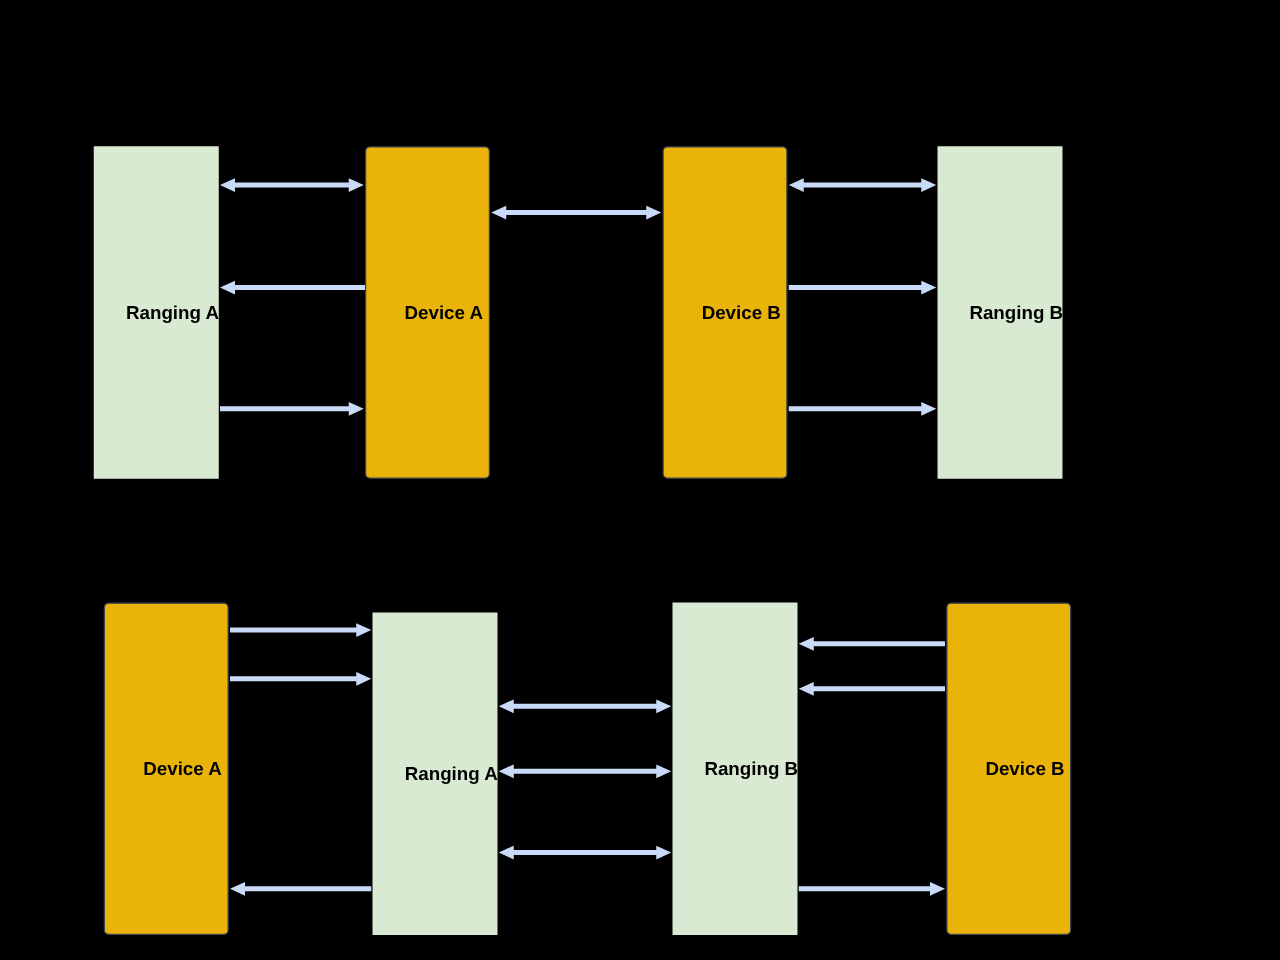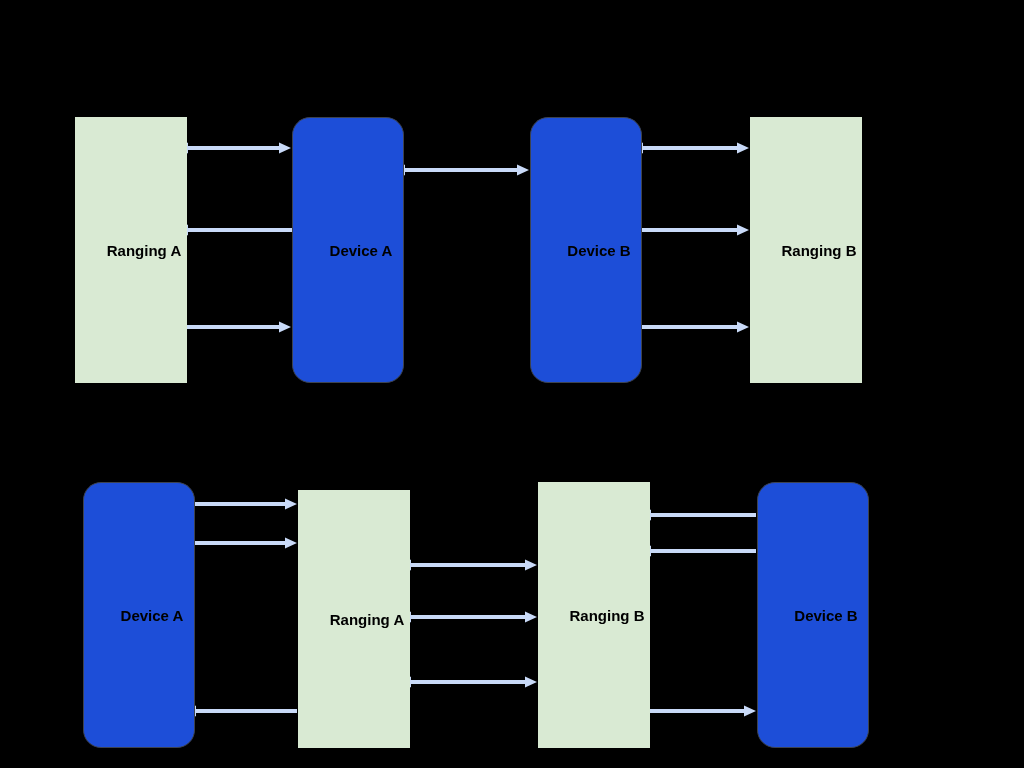--- a/index.html
+++ b/index.html
@@ -18,42 +18,42 @@
   .arrows {
     position: absolute;
     left: 0;
     top: 0;
     width: 1024px;
     height: 768px;
     pointer-events: none;
   }
   .node {
     position: absolute;
-    width: 112px;
+    width: 100px;
     display: flex;
     align-items: center;
     justify-content: center;
     box-sizing: border-box;
     padding-left: 26px;
   }
   .node .label {
     font-size: 15px;
     font-weight: bold;
     color: #000000;
     white-space: nowrap;
     text-align: center;
   }
   .node.ranging {
     background: #d9ead3;
     border: none;
   }
   .node.device {
-    background: #1d4ed8;
+    background: #eab308;
     border: 1.5px solid #3d434f;
-    border-radius: 18px;
+    border-radius: 4px;
   }
 </style>
 </head>
 <body>
 
 <div class="stage">
 
   <svg class="arrows" id="arrow-layer" viewBox="0 0 1024 768" xmlns="http://www.w3.org/2000/svg">
       <path d="M 176 148 L 188 142.5 L 188 146 L 279 146 L 279 142.5 L 291 148 L 279 153.5 L 279 150 L 188 150 L 188 153.5 Z" fill="#c9daf8"></path>
       <path d="M 176 230 L 188 224.5 L 188 228 L 292 228 L 292 232 L 188 232 L 188 235.5 Z" fill="#c9daf8"></path>

